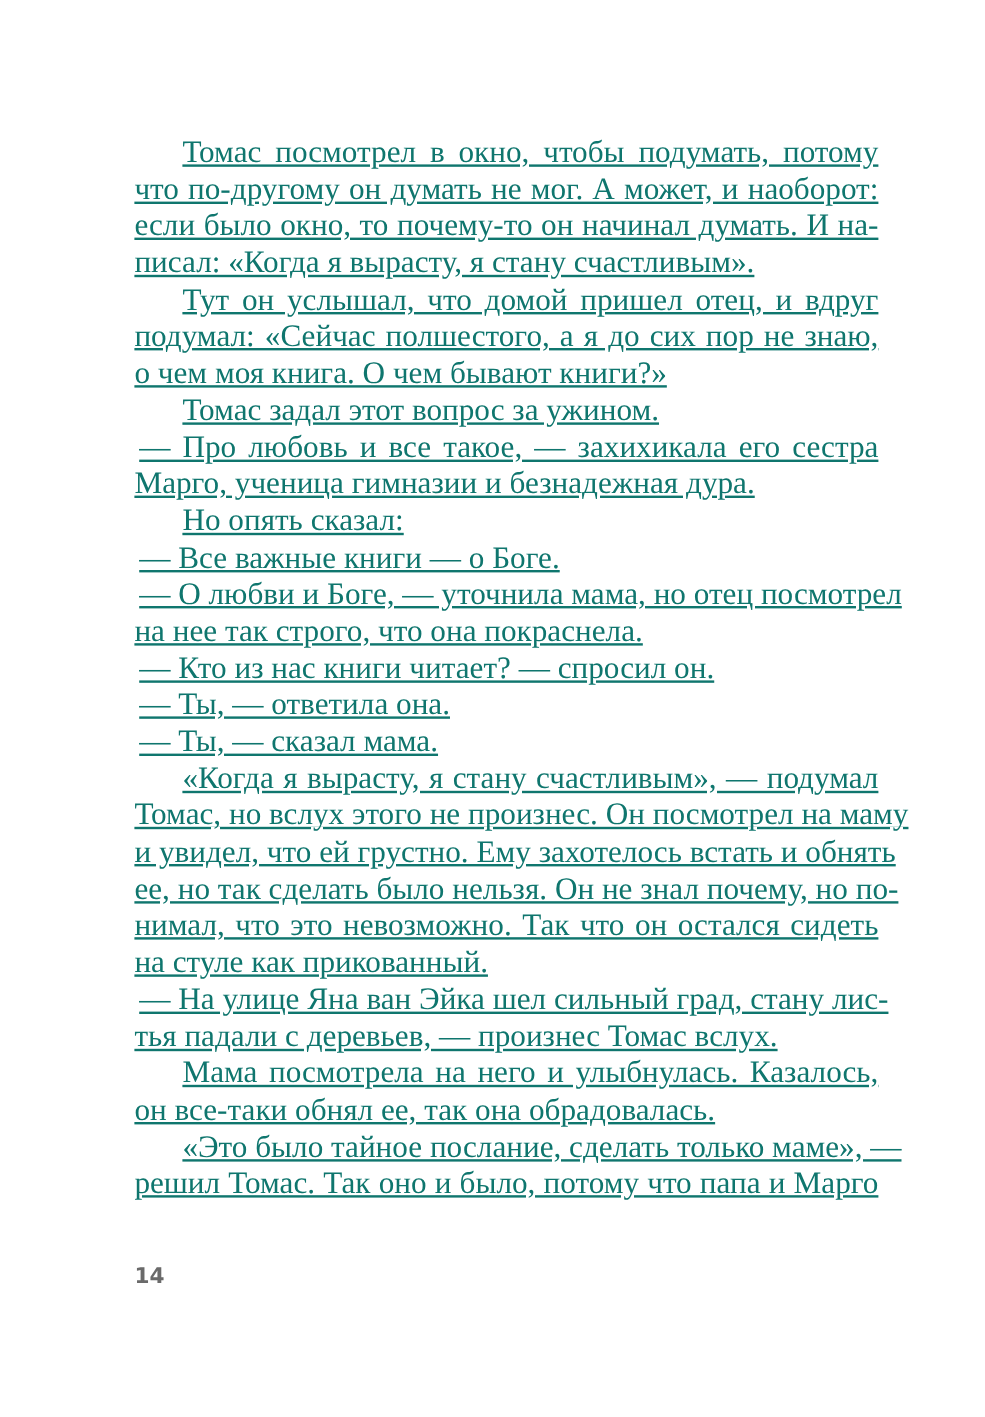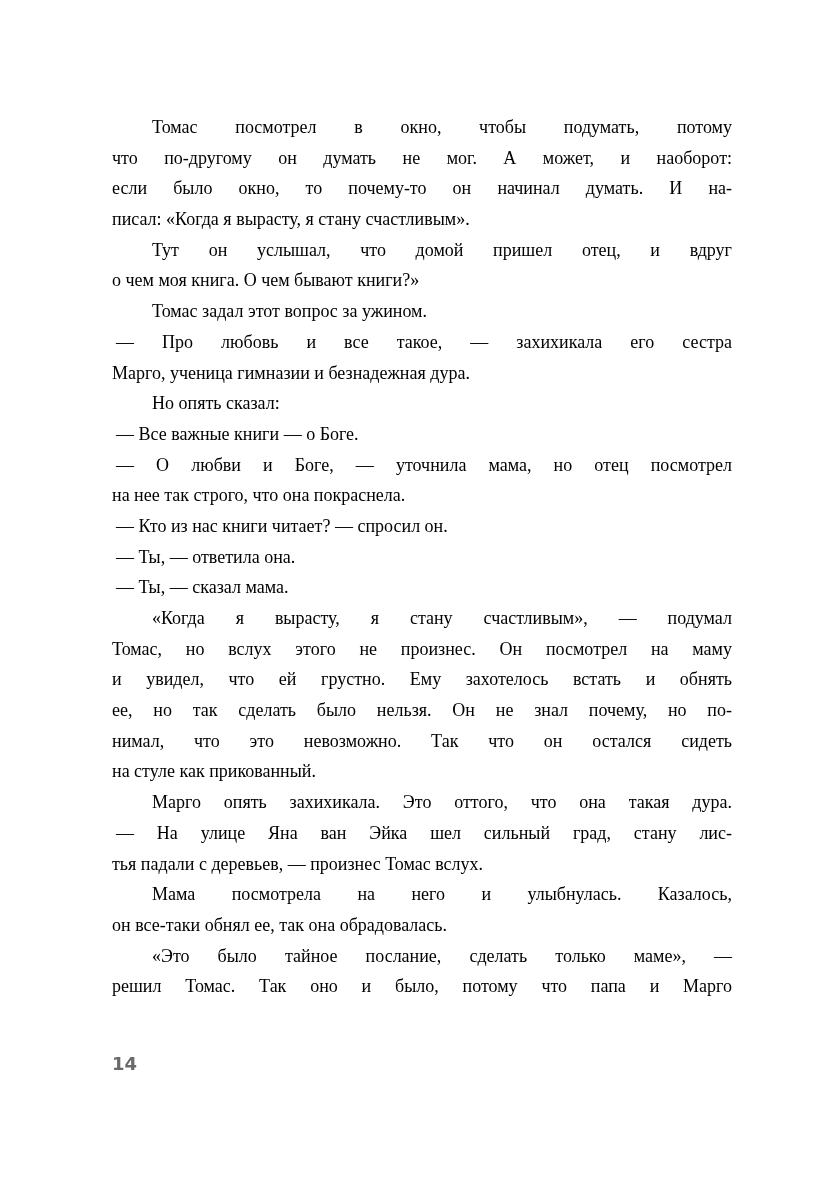--- a/index.html
+++ b/index.html
@@ -1,50 +1,50 @@
 <!DOCTYPE html>
 <html><head>
 <meta charset="utf-8">
 <style>
   html,body{margin:0;padding:0;background:#fff;}
   body{width:821px;height:1181px;position:relative;overflow:hidden;}
   .page{position:absolute;left:112px;top:112px;width:620px;}
-  .line{font-family:"Liberation Serif","DejaVu Serif",serif;font-size:18px;line-height:30.7px;color:#000000;white-space:nowrap;text-align:justify;text-align-last:justify;height:30.7px;}
+  .line{font-family:"Liberation Serif","DejaVu Serif",serif;font-size:26px;line-height:30.7px;color:#0f766e;white-space:nowrap;text-align:justify;text-align-last:justify;height:30.7px;text-decoration:underline;}
   .line.last{text-align-last:left;}
   .ind{padding-left:40px;}
   .dash{padding-left:4px;}
   .pagenum{position:absolute;left:112px;top:1053px;font-family:"DejaVu Sans","Liberation Sans",sans-serif;font-weight:bold;font-size:18px;color:#6a6a6a;}
 </style>
 </head>
 <body>
 
 <div class="page" id="text">
     <div class="line ind">Томас посмотрел в окно, чтобы подумать, потому</div>
     <div class="line">что по-другому он думать не мог. А может, и наоборот:</div>
     <div class="line">если было окно, то почему-то он начинал думать. И на-</div>
     <div class="line last">писал: «Когда я вырасту, я стану счастливым».</div>
     <div class="line ind">Тут он услышал, что домой пришел отец, и вдруг</div>
+    <div class="line">подумал: «Сейчас полшестого, а я до сих пор не знаю,</div>
     <div class="line last">о чем моя книга. О чем бывают книги?»</div>
     <div class="line ind last">Томас задал этот вопрос за ужином.</div>
     <div class="line dash">— Про любовь и все такое, — захихикала его сестра</div>
     <div class="line last">Марго, ученица гимназии и безнадежная дура.</div>
     <div class="line ind last">Но опять сказал:</div>
     <div class="line dash last">— Все важные книги — о Боге.</div>
     <div class="line dash">— О любви и Боге, — уточнила мама, но отец посмотрел</div>
     <div class="line last">на нее так строго, что она покраснела.</div>
     <div class="line dash last">— Кто из нас книги читает? — спросил он.</div>
     <div class="line dash last">— Ты, — ответила она.</div>
     <div class="line dash last">— Ты, — сказал мама.</div>
     <div class="line ind">«Когда я вырасту, я стану счастливым», — подумал</div>
     <div class="line">Томас, но вслух этого не произнес. Он посмотрел на маму</div>
     <div class="line">и увидел, что ей грустно. Ему захотелось встать и обнять</div>
     <div class="line">ее, но так сделать было нельзя. Он не знал почему, но по-</div>
     <div class="line">нимал, что это невозможно. Так что он остался сидеть</div>
     <div class="line last">на стуле как прикованный.</div>
-    <div class="line ind">Марго опять захихикала. Это оттого, что она такая дура.</div>
     <div class="line dash">— На улице Яна ван Эйка шел сильный град, стану лис-</div>
     <div class="line last">тья падали с деревьев, — произнес Томас вслух.</div>
     <div class="line ind">Мама посмотрела на него и улыбнулась. Казалось,</div>
     <div class="line last">он все-таки обнял ее, так она обрадовалась.</div>
     <div class="line ind">«Это было тайное послание, сделать только маме», —</div>
     <div class="line">решил Томас. Так оно и было, потому что папа и Марго</div>
   </div>
 <div class="pagenum">14</div>
 
 </body></html>

